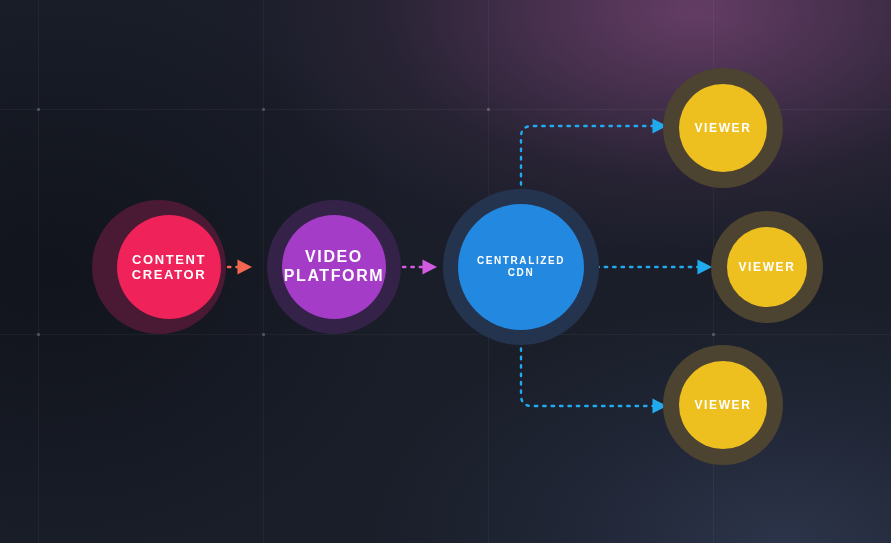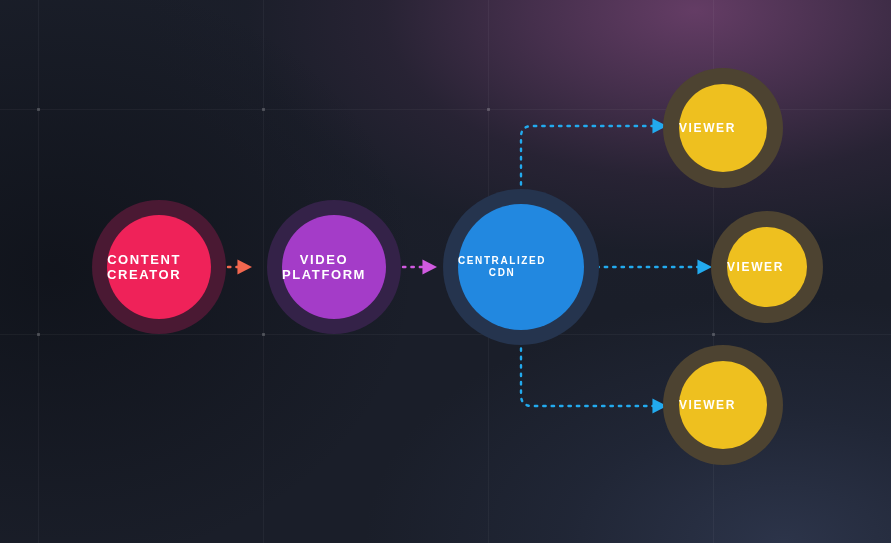--- a/index.html
+++ b/index.html
@@ -68,21 +68,21 @@
     background: rgba(255, 255, 255, 0.20);
     transform: translate(-1px, -1px);
   }
 
   
   .node {
     position: absolute;
     border-radius: 50%;
     display: flex;
     align-items: center;
-    justify-content: flex-start;
+    justify-content: center;
     box-sizing: border-box;
   }
   .node-halo {
     position: absolute;
     border-radius: 50%;
   }
   .node-label {
     position: relative;
     color: #ffffff;
     font-weight: 700;
@@ -150,27 +150,27 @@
         <polygon points="712,267 697.42,259.62 697.42,274.38" fill="#22aaee"></polygon>
       </g>
       <g>
         <path d="M 521 340 L 521 395 Q 521 406 532 406 L 655 406" fill="none" stroke="#22aaee" stroke-width="2.4" stroke-linecap="round" stroke-dasharray="2.4 6"></path>
         <polygon points="667,406 652.42,398.62 652.42,413.38" fill="#22aaee"></polygon>
       </g>
     </svg>
 
   <div id="node-layer">
       <div class="node-halo" style="left: 92px; top: 200px; width: 134px; height: 134px; background: rgb(74, 25, 51);"></div>
-      <div class="node" style="left: 107px; top: 215px; width: 104px; height: 104px; background: rgb(239, 34, 89);">
+      <div class="node" style="left: 117px; top: 215px; width: 104px; height: 104px; background: rgb(239, 34, 89);">
         <div class="node-label" style="font-size: 13px;">CONTENT
 CREATOR</div>
       </div>
       <div class="node-halo" style="left: 267px; top: 200px; width: 134px; height: 134px; background: rgb(52, 34, 72);"></div>
       <div class="node" style="left: 282px; top: 215px; width: 104px; height: 104px; background: rgb(164, 60, 200);">
-        <div class="node-label" style="font-size: 13px;">VIDEO
+        <div class="node-label" style="font-size: 16px;">VIDEO
 PLATFORM</div>
       </div>
       <div class="node-halo" style="left: 443px; top: 189px; width: 156px; height: 156px; background: rgb(37, 52, 78);"></div>
       <div class="node" style="left: 458px; top: 204px; width: 126px; height: 126px; background: rgb(34, 136, 224);">
         <div class="node-label" style="font-size: 10px;">CENTRALIZED
 CDN</div>
       </div>
       <div class="node-halo" style="left: 663px; top: 68px; width: 120px; height: 120px; background: rgb(77, 67, 49);"></div>
       <div class="node" style="left: 679px; top: 84px; width: 88px; height: 88px; background: rgb(238, 192, 31);">
         <div class="node-label" style="font-size: 12px;">VIEWER</div>

